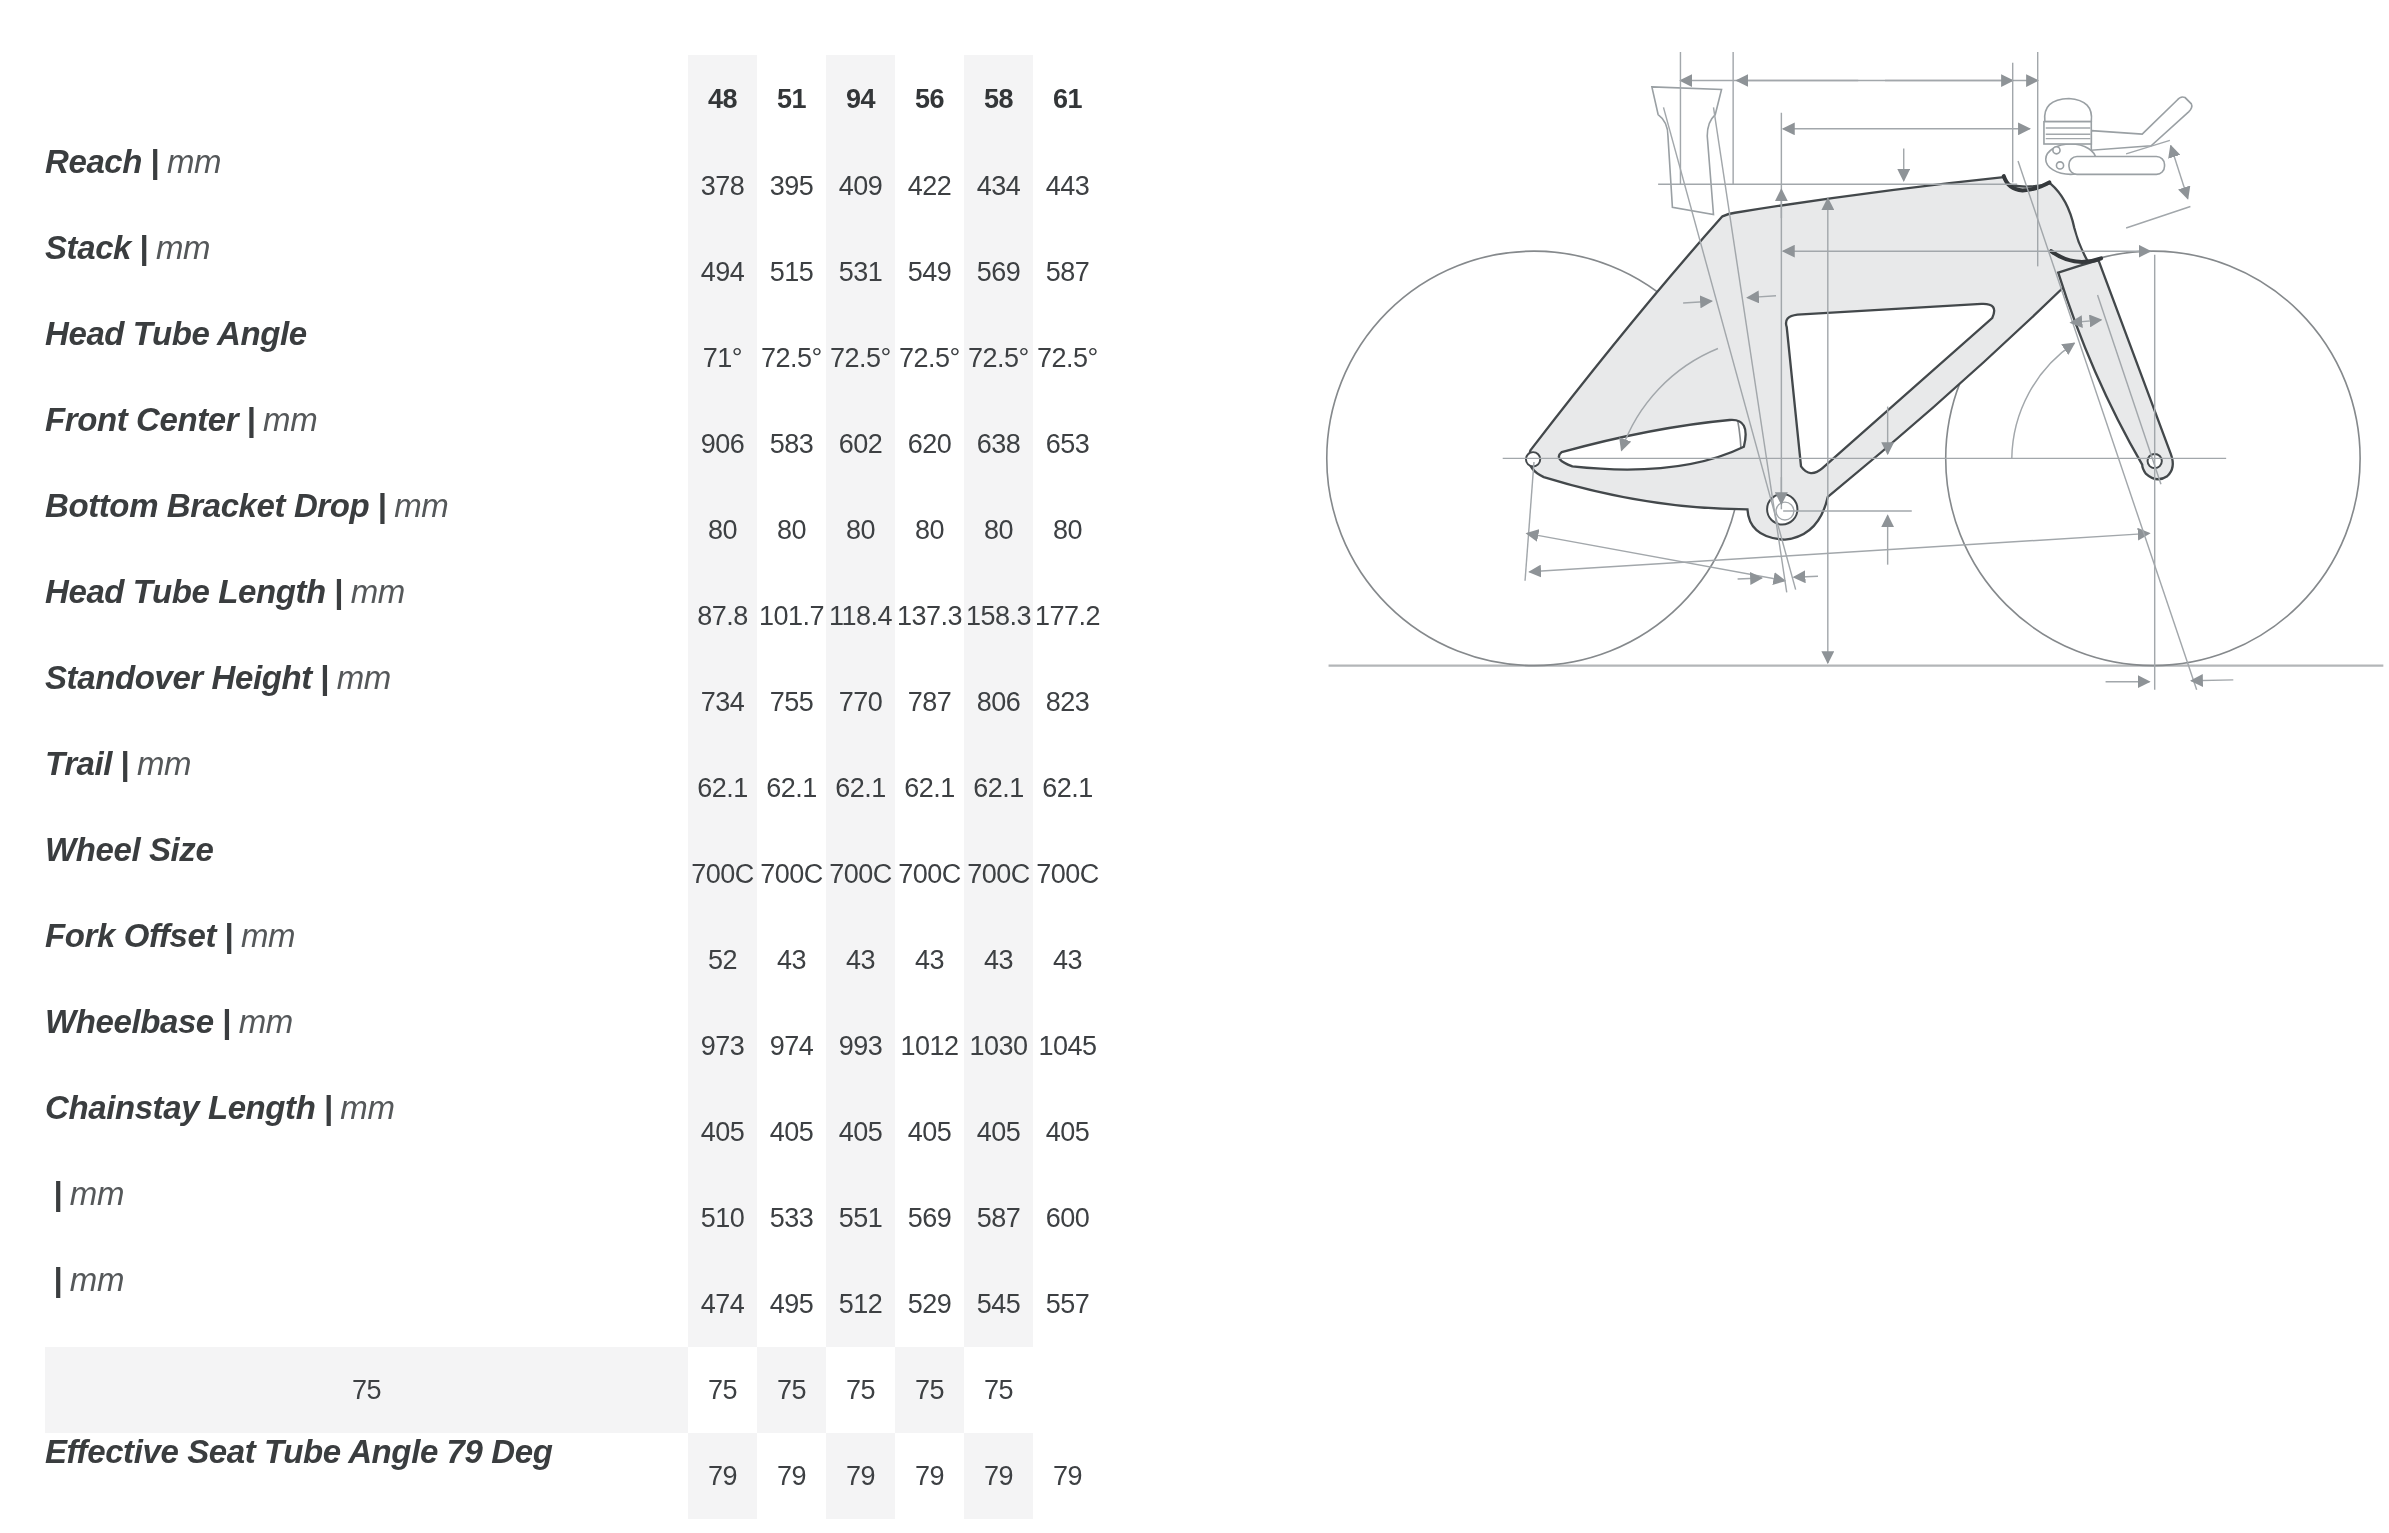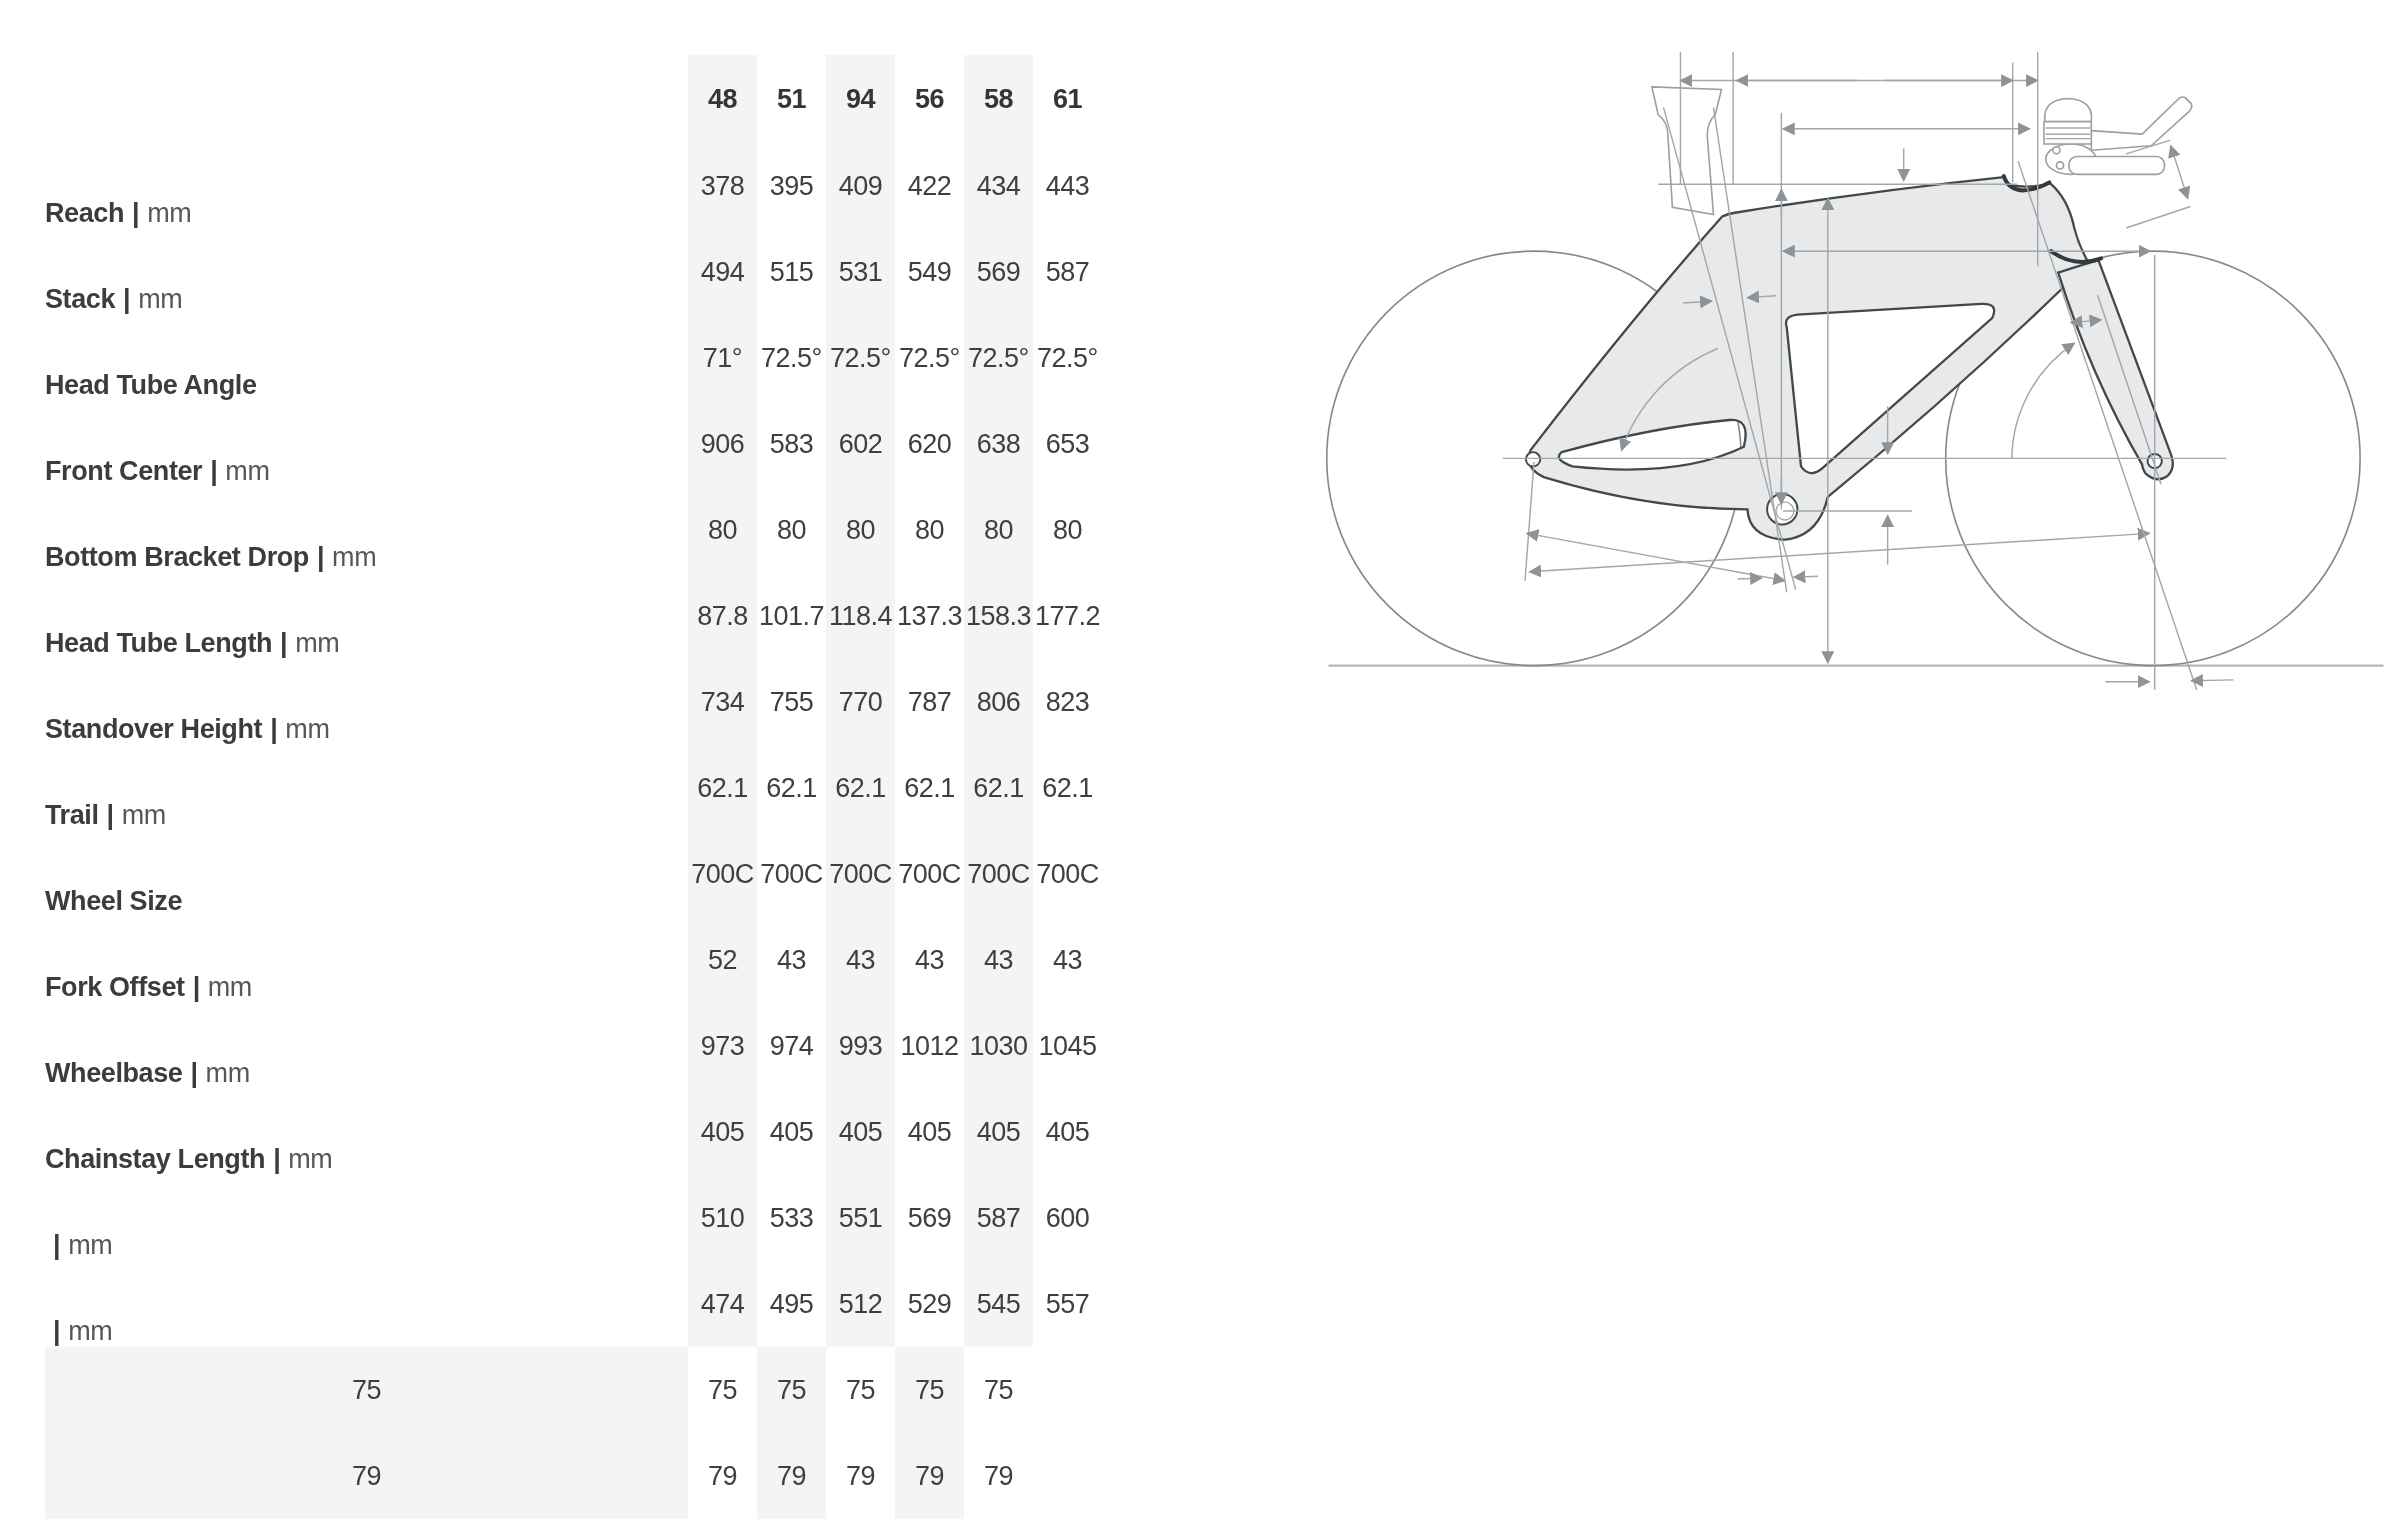--- a/index.html
+++ b/index.html
@@ -9,22 +9,22 @@
   }
   *{margin:0;padding:0;box-sizing:border-box;}
   html,body{background:var(--bg);}
   body{
     width:2389px;height:1533px;position:relative;overflow:hidden;
     font-family:"Liberation Sans", sans-serif;color:var(--value);
   }
   .geo-table{position:absolute;left:45px;top:55px;}
   .t-row{display:grid;grid-template-columns:643px repeat(6,69px);height:86px;}
   .t-row.t-head{height:88px;}
-  .t-label{display:flex;align-items:flex-end;justify-content:flex-start;
-    font-size:27px;letter-spacing:-0.4px;white-space:nowrap;}
+  .t-label{display:flex;align-items:flex-start;justify-content:flex-start;
+    font-size:33px;letter-spacing:-0.4px;white-space:nowrap;font-style:italic;}
   .lb{font-weight:bold;color:var(--label);}
   .pipe{font-weight:bold;color:var(--label);padding:0 8px;}
   .lu{color:var(--unit);font-weight:normal;}
   .t-cell{display:flex;align-items:center;justify-content:center;
     font-size:27px;letter-spacing:-0.5px;color:var(--value);}
   .t-head .t-cell{font-weight:bold;color:#333638;}
   .c0,.c2,.c4{background:var(--band);}
   .diagram{position:absolute;left:1322px;top:27px;}
   .frame{fill:var(--frame-fill);stroke:var(--frame-stroke);stroke-width:2.6;fill-rule:evenodd;}
   .fork{fill:var(--frame-fill);stroke:var(--frame-stroke);stroke-width:2.6;}
@@ -244,20 +244,23 @@
   <div class="t-row">
     <div class="t-cell c0">75</div>
     <div class="t-cell c1">75</div>
     <div class="t-cell c2">75</div>
     <div class="t-cell c3">75</div>
     <div class="t-cell c4">75</div>
     <div class="t-cell c5">75</div>
   </div>
 
   <div class="t-row">
+    <div class="t-label">
+      <span class="lb">Effective Seat Tube Angle 79 Deg</span>
+    </div>
     <div class="t-cell c0">79</div>
     <div class="t-cell c1">79</div>
     <div class="t-cell c2">79</div>
     <div class="t-cell c3">79</div>
     <div class="t-cell c4">79</div>
     <div class="t-cell c5">79</div>
   </div>
 </div>
   </div>
 

